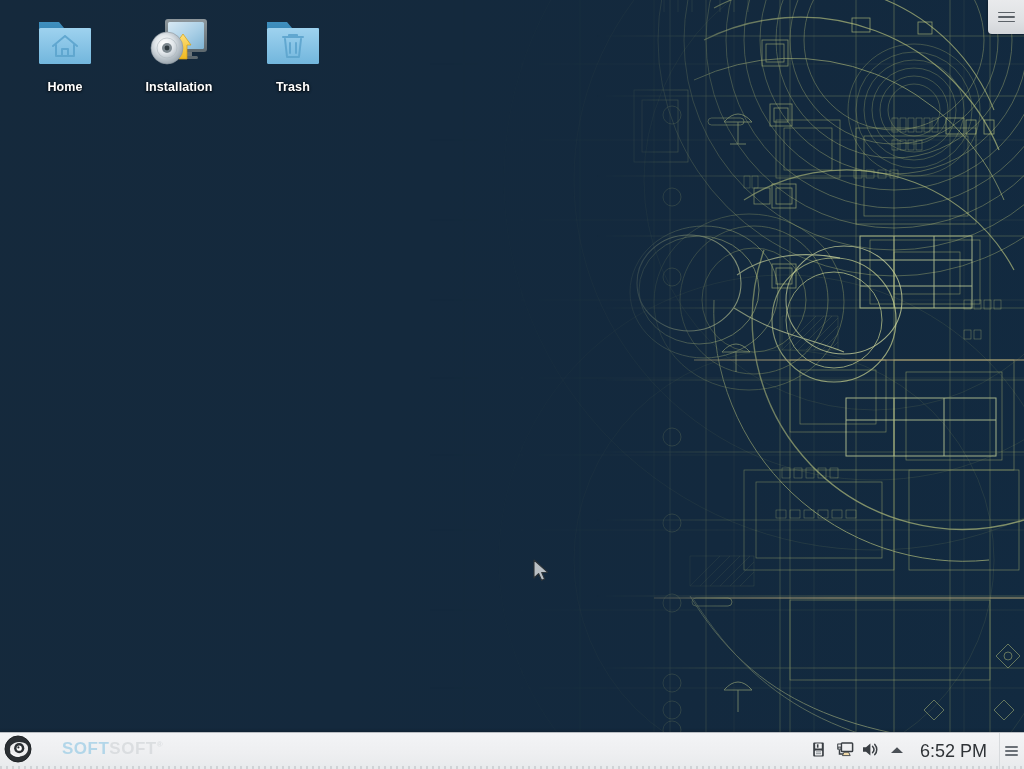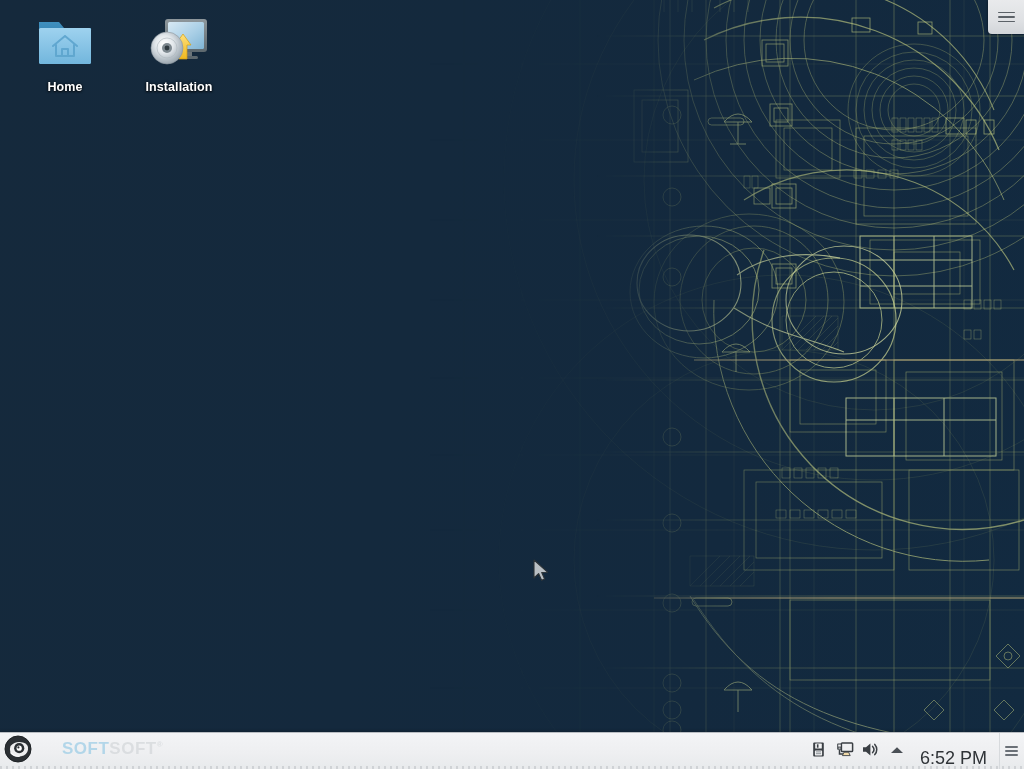--- a/index.html
+++ b/index.html
@@ -145,21 +145,21 @@
     font-weight: bold;
     letter-spacing: 0.5px;
     color: #8ec7e4;
     opacity: 0.62;
   }
   #watermark .dim { color: #cfd3d6; }
   #watermark sup { font-size: 8px; vertical-align: super; }
 
   #tray {
     display: flex;
-    align-items: flex-end;
+    align-items: center;
     height: 36px;
     gap: 0px;
     flex: 0 0 auto;
     padding-right: 2px;
   }
   .tray-item {
     width: 26px;
     height: 36px;
     display: flex;
     align-items: center;
@@ -542,20 +542,35 @@
 
           <circle cx="19" cy="33" r="16" fill="url(#cdg)" stroke="#8b969d" stroke-width="0.6"></circle>
           <circle cx="19" cy="33" r="10" fill="none" stroke="#aeb8bf" stroke-width="0.8" opacity="0.8"></circle>
           <circle cx="19" cy="33" r="5" fill="#7d888f"></circle>
           <circle cx="19" cy="33" r="2.4" fill="#2f3a40"></circle>
         </svg>
       </span>
       <span class="caption">Installation</span>
     </div>
 
+    <div class="desk-icon">
+      <span class="glyph">
+        <svg width="60" height="54" viewBox="0 0 60 54" xmlns="http://www.w3.org/2000/svg">
+          <path d="M4 6 h20 l5 6 h27 v6 H4 Z" fill="url(#folderTab)"></path>
+          <rect x="4" y="12" width="52" height="36" rx="1.5" fill="url(#folderBody)"></rect>
+          <g fill="none" stroke="#5fa6cf" stroke-width="2" stroke-linejoin="round" stroke-linecap="round" opacity="0.95">
+            <path d="M20 21 h20"></path>
+            <path d="M26 21 v-2 h8 v2"></path>
+            <path d="M22 23 l2 18 h12 l2 -18"></path>
+            <path d="M27 27 v10 M33 27 v10"></path>
+          </g>
+        </svg>
+      </span>
+      <span class="caption">Trash</span>
+    </div>
   </div>
 
   <div id="toolbox">
     <span class="bars">
       <i></i>
         <i></i>
         <i></i>
     </span>
   </div>
 

